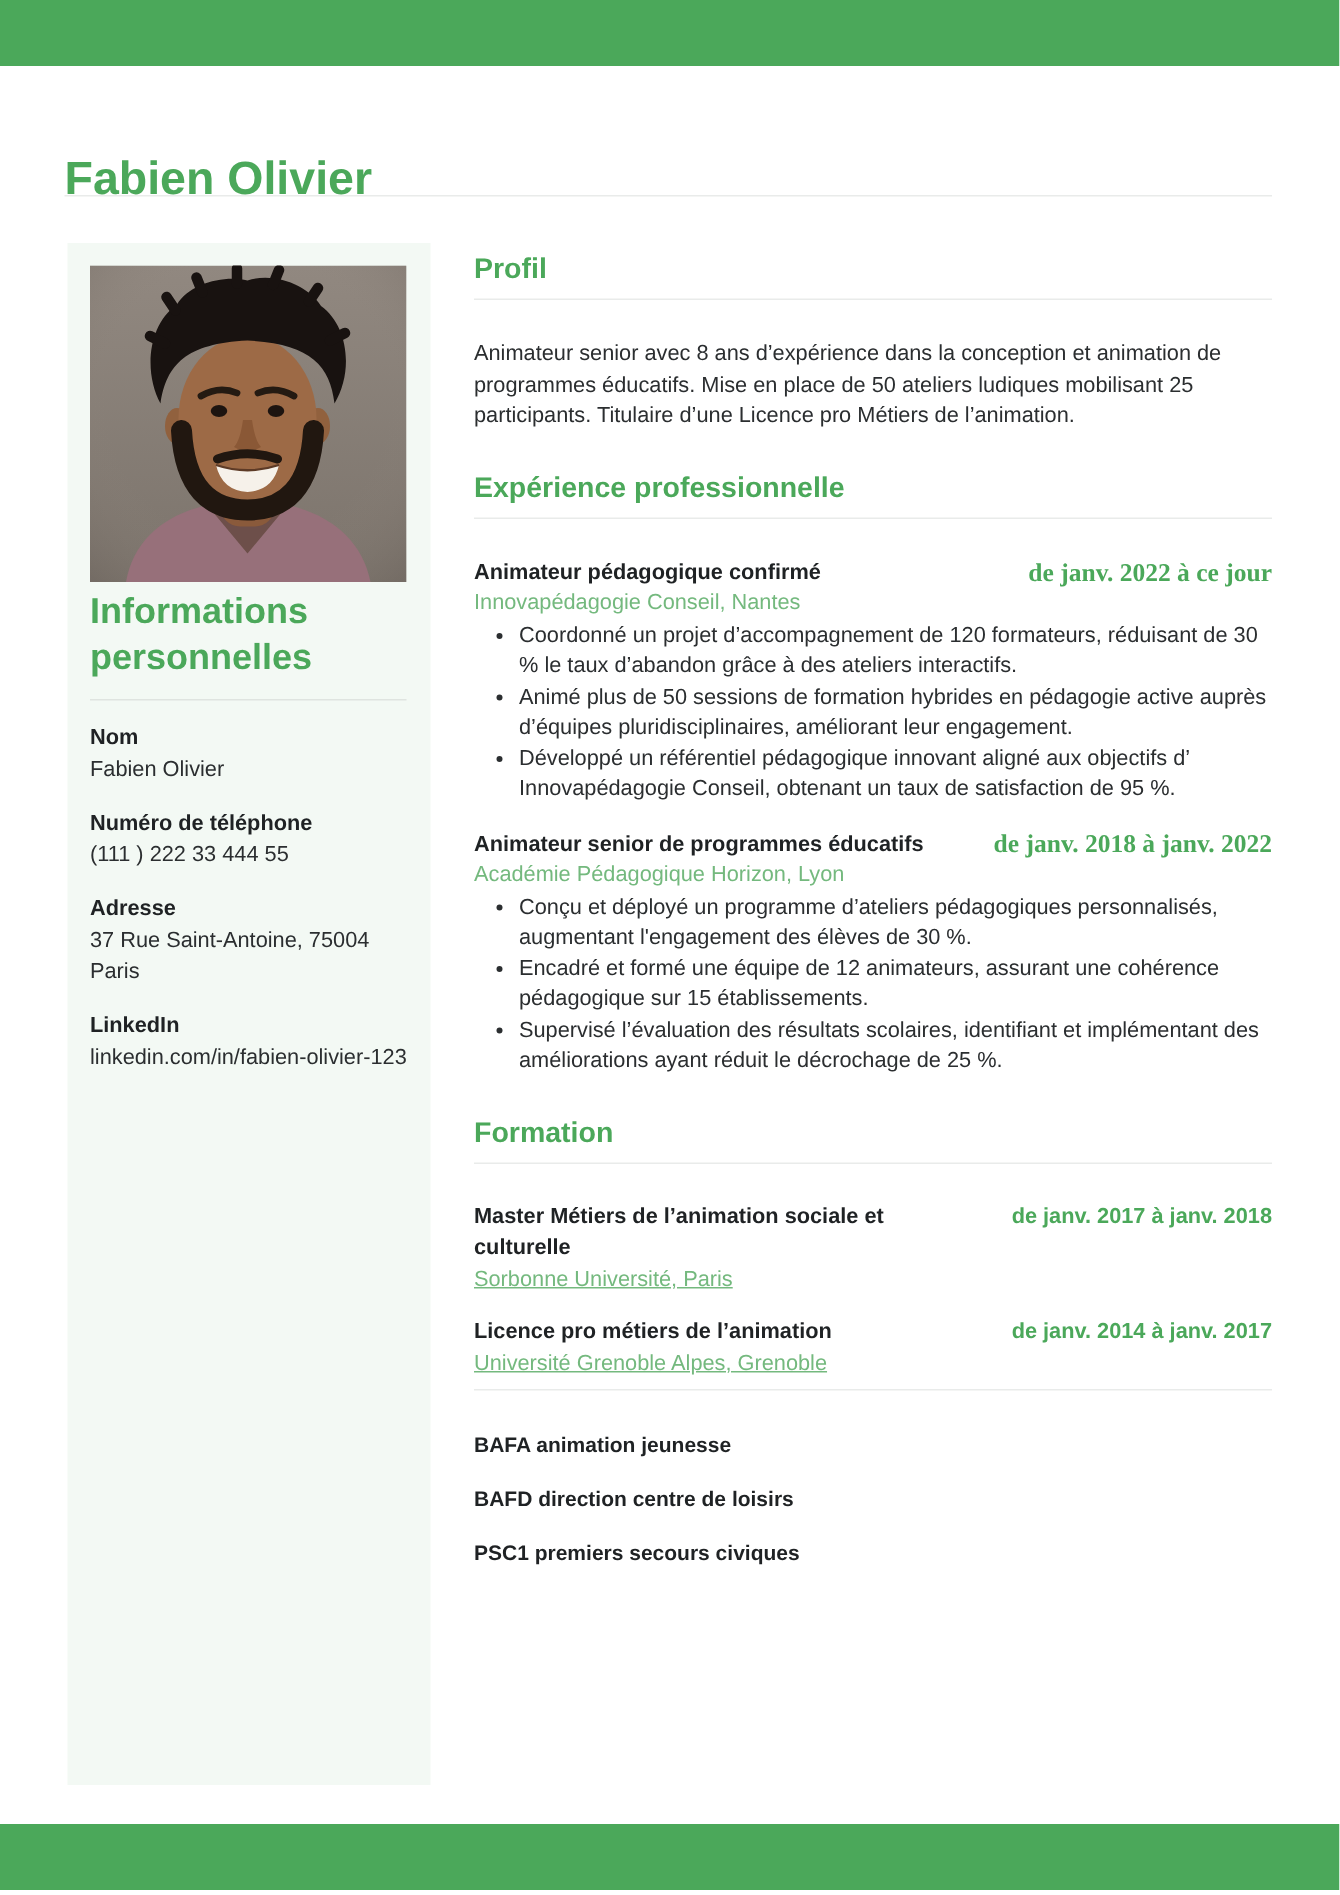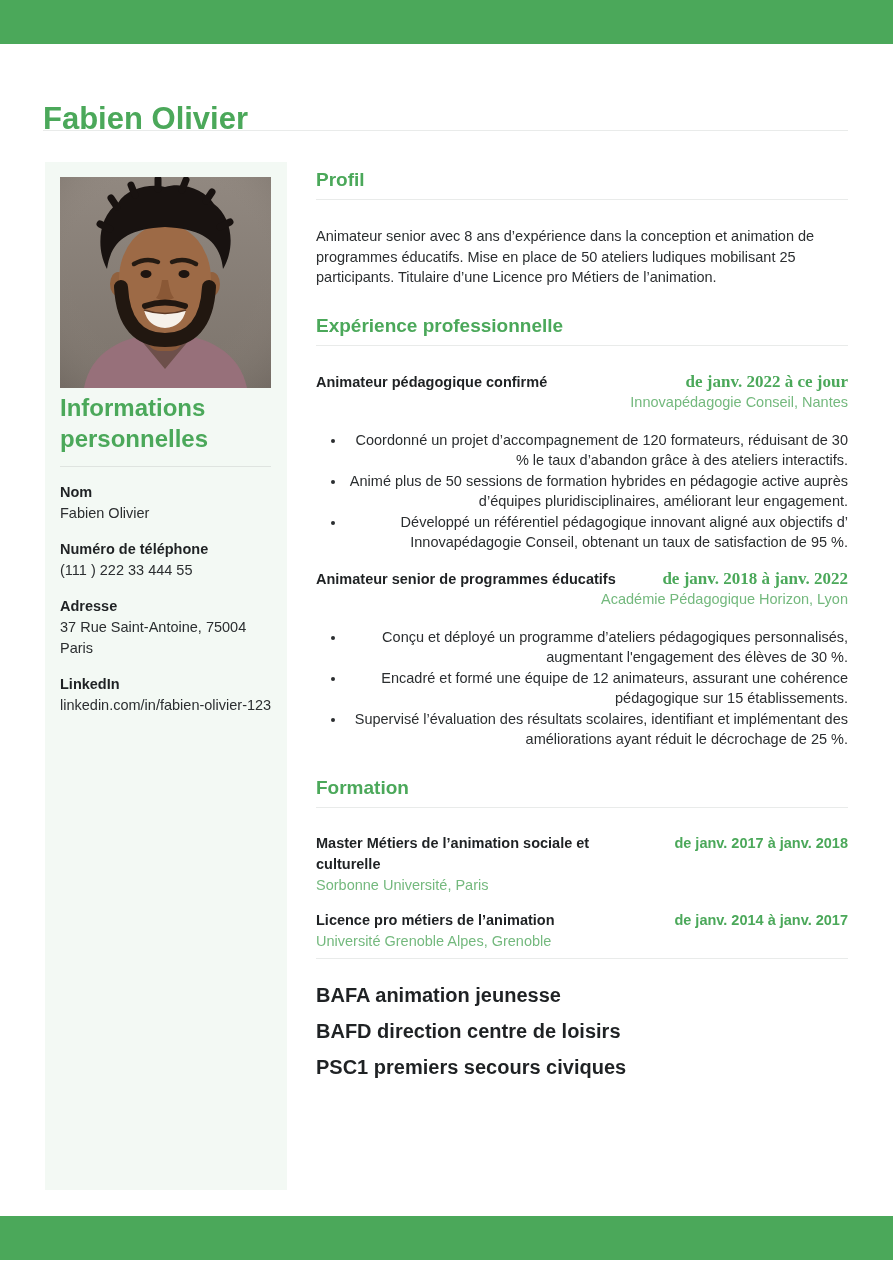--- a/index.html
+++ b/index.html
@@ -46,37 +46,37 @@
   .sec-heading{
     margin:0;font-size:19px;line-height:24px;font-weight:bold;color:var(--accent);
   }
   .sec-heading.first{margin-top:6px;}
   .sec-heading.exp{margin-top:26px;}
   .sec-heading.formation{margin-top:26px;}
   .sec-heading.certs{margin-top:25px;}
   .sec-divider{height:1px;background:var(--divider);margin-top:7px;}
   .profil-text{margin:26px 0 0 0;font-size:14.5px;line-height:20.5px;color:var(--ink);}
 
-  .job{margin-top:26px;text-align:right;}
+  .job{margin-top:26px;}
   .job + .job{margin-top:16px;}
   .job-head{display:flex;justify-content:space-between;align-items:flex-start;}
   .job-title{font-size:14.5px;line-height:20px;font-weight:bold;color:var(--ink_bold);}
   .job-dates{font-size:17px;line-height:20px;font-weight:bold;color:var(--accent);white-space:nowrap;font-family:Liberation Serif, serif;}
   .job-company{font-size:14.5px;line-height:20px;color:var(--accent_light);}
-  .job ul{margin:18px 0 0 0;padding:0 0 0 30px;}
+  .job ul{margin:2px 0 0 0;padding:0 0 0 30px;}
   .job li{font-size:14.5px;line-height:20.5px;color:var(--ink);}
 
   .edu{margin-top:25px;}
   .edu + .edu{margin-top:15px;}
   .edu-head{display:flex;justify-content:space-between;align-items:flex-start;}
   .edu-title{width:300px;font-size:14.5px;line-height:21px;font-weight:bold;color:var(--ink_bold);}
   .edu-dates{font-size:14.5px;line-height:21px;font-weight:bold;color:var(--accent);white-space:nowrap;}
-  .edu-school{font-size:14.5px;line-height:20px;color:var(--accent_light);}
-
-  .cert-item{margin-top:15px;font-size:20px;line-height:21px;font-weight:bold;color:var(--ink_bold);}
+  .edu-school{font-size:14.5px;line-height:20px;color:var(--accent_light);text-decoration:underline;}
+
+  .cert-item{margin-top:15px;font-size:14px;line-height:21px;font-weight:bold;color:var(--ink_bold);}
   .cert-item.first{margin-top:26px;}
 </style>
 </head>
 <body>
 
 <div class="top-bar"></div>
 
 <h1 class="name-title">Fabien Olivier</h1>
 <div class="title-divider"></div>
 

